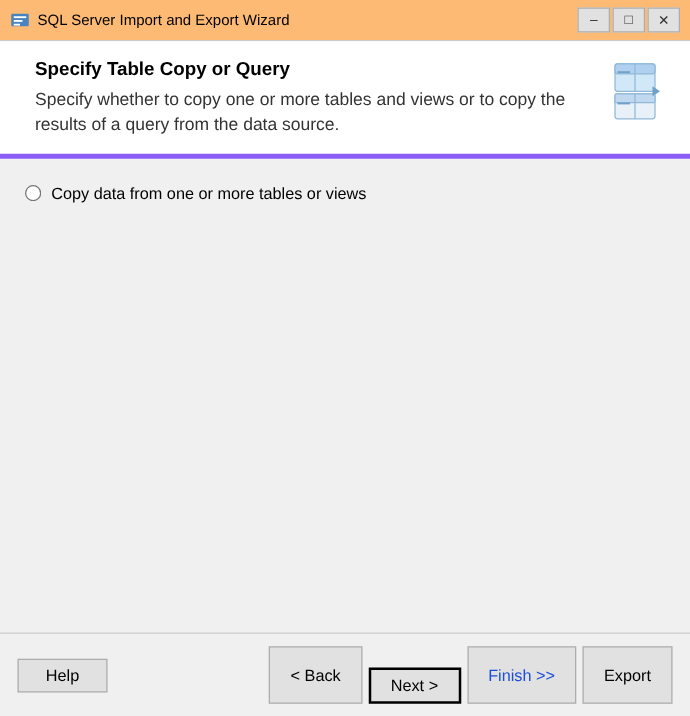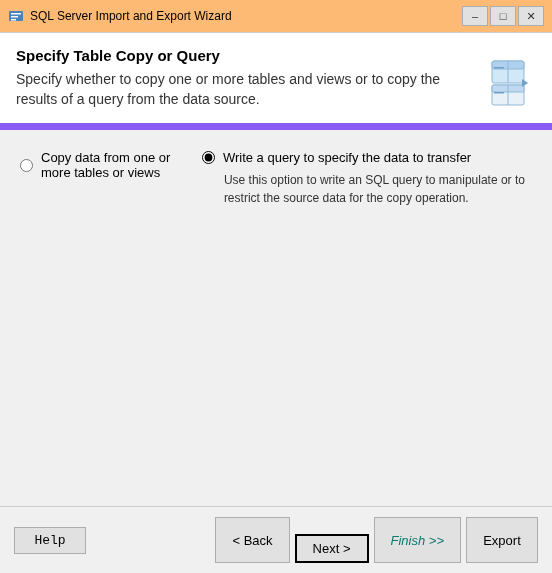--- a/index.html
+++ b/index.html
@@ -54,24 +54,24 @@
     .dialog {
       flex: 1;
       display: flex;
       flex-direction: column;
       background: #f0f0f0;
     }
 
     
     .header-area {
       background: #ffffff;
-      padding: 14px 16px 14px 16px;
-      display: flex;
-      align-items: flex-end;
-      border-bottom: 7px solid #8b5cf6;
+      padding: 14px 16px 14px 28px;
+      display: flex;
+      align-items: flex-start;
+      border-bottom: 4px solid #8b5cf6;
       flex-shrink: 0;
     }
     .header-text {
       flex: 1;
     }
     .header-title {
       font-size: 15px;
       font-weight: bold;
       color: #000;
       margin-bottom: 6px;
@@ -130,43 +130,41 @@
     .footer {
       background: #f0f0f0;
       border-top: 1px solid #ccc;
       padding: 10px 14px;
       display: flex;
       align-items: center;
       flex-shrink: 0;
     }
     .footer-left {
       flex: 0 0 auto;
-      font-family: Liberation Mono, monospace;
     }
     .footer-right {
       flex: 1;
       display: flex;
       justify-content: flex-end;
       gap: 5px;
     }
 
     .btn {
       padding: 5px 16px;
       font-size: 13px;
       font-family: inherit;
       background: #e1e1e1;
       border: 1px solid #adadad;
       cursor: pointer;
       min-width: 72px;
       color: #000;
     }
     .btn:disabled {
-      color: #0f766e;
+      color: #1d4ed8;
       cursor: default;
-      font-style: italic;
     }
     .btn-primary {
       border: 2px solid #000;
       margin-top: 17px;
     }
   </style>
 </head>
 <body>
 
 <div class="title-bar">
@@ -212,27 +210,20 @@
 
   <div class="content-area">
 
     <div class="option-group">
       <label class="option-label">
         <input type="radio" name="copyOption" id="opt1" style="">
         <span>Copy data from one or more tables or views</span>
       </label>
     </div>
 
-    <div class="option-group">
-      <label class="option-label">
-        <input type="radio" name="copyOption" id="opt2" checked="" style="">
-        <span>Write a query to specify the data to transfer</span>
-      </label>
-      <div class="option-desc">Use this option to write an SQL query to manipulate or to restrict the source data for the copy operation.</div>
-    </div>
 
   </div>
 
   <div class="footer">
     <div class="footer-left">
       <button class="btn">Help</button>
     </div>
     <div class="footer-right">
       <button class="btn">&lt; Back</button>
       <button class="btn btn-primary">Next &gt;</button>

